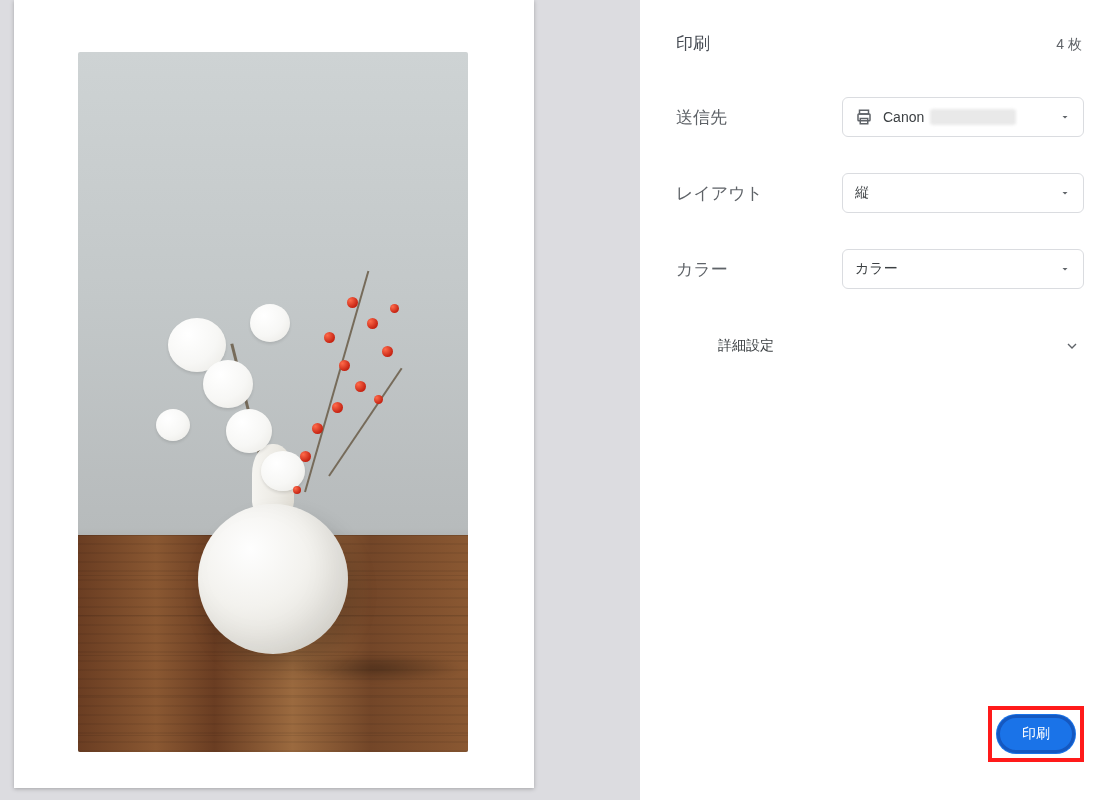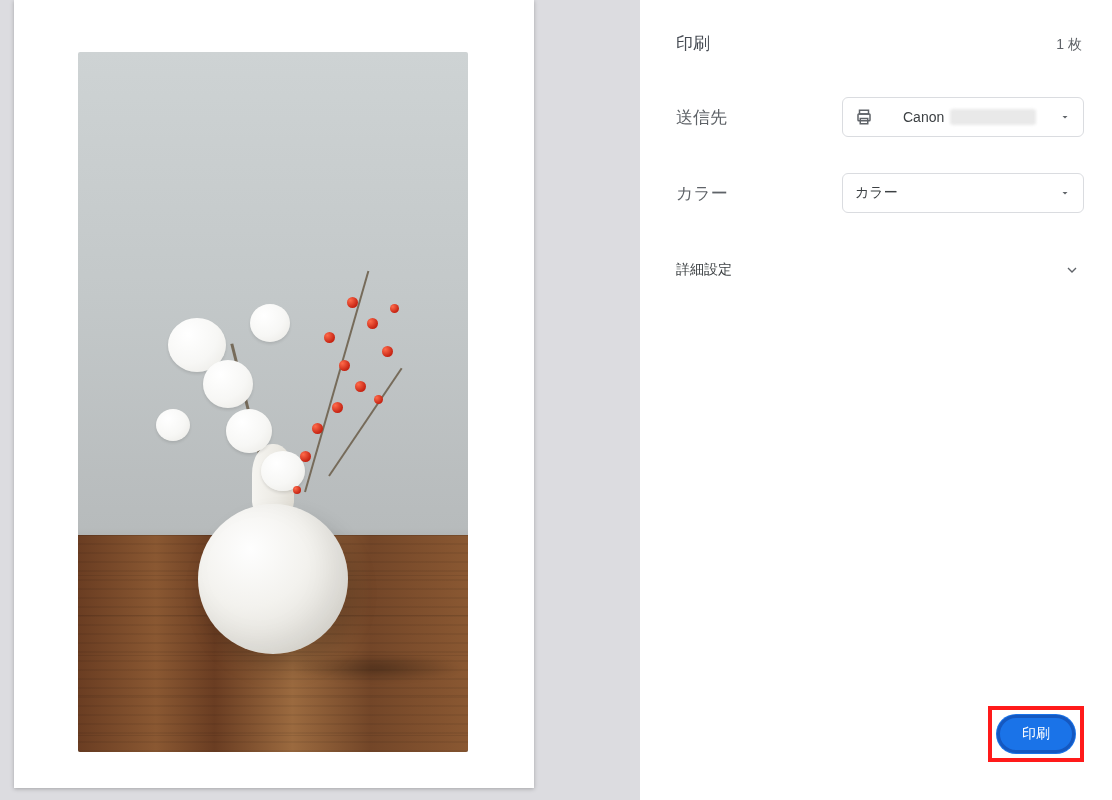--- a/index.html
+++ b/index.html
@@ -126,38 +126,39 @@
     border:1px solid #dadce0; border-radius:6px;
     background:#fff;
     display:flex; align-items:center; padding:0 12px;
     color:#3c4043; font-size:14px;
     position:relative; cursor:pointer;
   }
   .control .caret{
     margin-left:auto; color:#5f6368;
   }
   .control .printer-ico{ margin-right:10px; color:#5f6368; }
-  .control .printer-name{white-space:nowrap;margin-left:20px;}
+  .control .printer-name{white-space:nowrap;}
   .control .blur{
     display:inline-block; width:86px; height:16px; margin-left:6px;
     background:#e9e9e9; border-radius:3px; filter:blur(1.5px);
   }
   .copies{
     width:82px; height:40px;
     border:none; border-bottom:1px solid #c9c9c9;
     background:#eef0f0; border-radius:4px 4px 0 0;
     padding:0 12px; color:#5f6368; font-size:14px;
     display:flex; align-items:center;
   }
 
   .advanced-row{
     display:flex; justify-content:space-between; align-items:center;
     padding:30px 4px 0 0;
     cursor:pointer;
     color:#3c4043;
+    margin-left:42px;
   }
   .advanced-row .chev{ color:#5f6368; font-size:16px; }
 
   .footer{
     margin-top:auto;
     display:flex; justify-content:flex-end; align-items:center;
     gap:12px; padding:14px 0 18px;
   }
   .highlight-box{
     border:4px solid #ff1a1a;
@@ -215,21 +216,21 @@
         <div class="berry b11"></div>
         <div class="berry b12"></div>
     </div>
   </div>
 </div>
 
 <div class="panel">
 
   <div class="panel-header">
     <span class="title">印刷</span>
-    <span class="count">1 枚</span>
+    <span class="count">4 枚</span>
   </div>
 
   <div class="row">
     <div class="label">送信先</div>
     <div class="control">
       <span class="printer-ico">
         <svg width="18" height="18" viewBox="0 0 24 24" fill="none" stroke="currentColor" stroke-width="2">
           <rect x="6" y="3" width="12" height="5"></rect>
             <rect x="4" y="8" width="16" height="9" rx="1"></rect>
           <rect x="7" y="14" width="10" height="7"></rect>
@@ -240,20 +241,31 @@
       <span class="caret">
         <svg width="12" height="12" viewBox="0 0 24 24" fill="currentColor">
             <path d="M7 10l5 5 5-5z"></path>
           </svg>
       </span>
     </div>
   </div>
 
 
 
+  <div class="row">
+    <div class="label">レイアウト</div>
+    <div class="control">
+      <span>縦</span>
+      <span class="caret">
+        <svg width="12" height="12" viewBox="0 0 24 24" fill="currentColor">
+            <path d="M7 10l5 5 5-5z"></path>
+          </svg>
+      </span>
+    </div>
+  </div>
 
   <div class="row">
     <div class="label">カラー</div>
     <div class="control">
       <span>カラー</span>
       <span class="caret">
         <svg width="12" height="12" viewBox="0 0 24 24" fill="currentColor">
             <path d="M7 10l5 5 5-5z"></path>
           </svg>
       </span>

